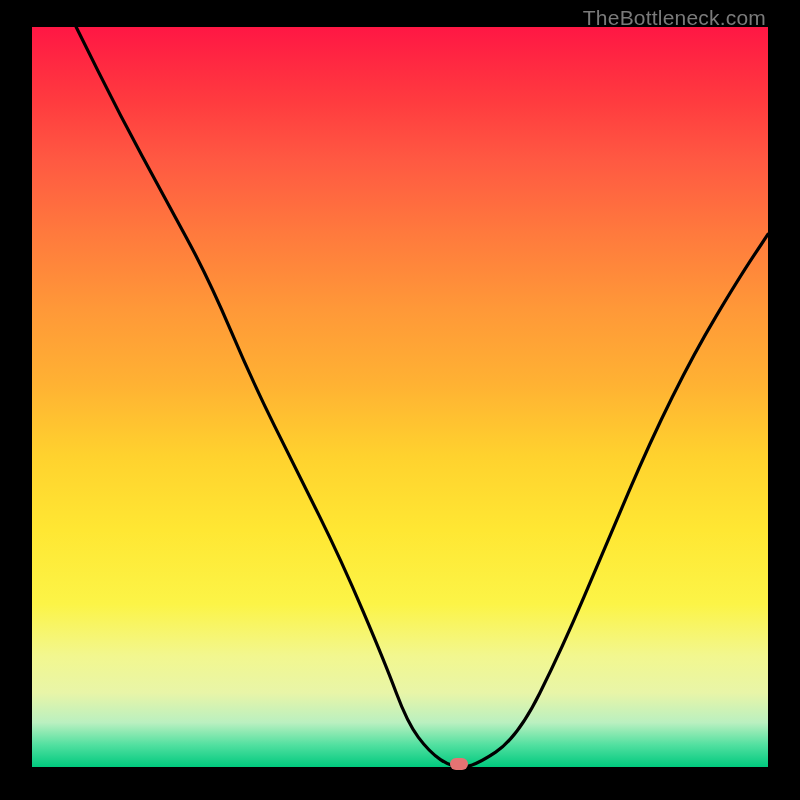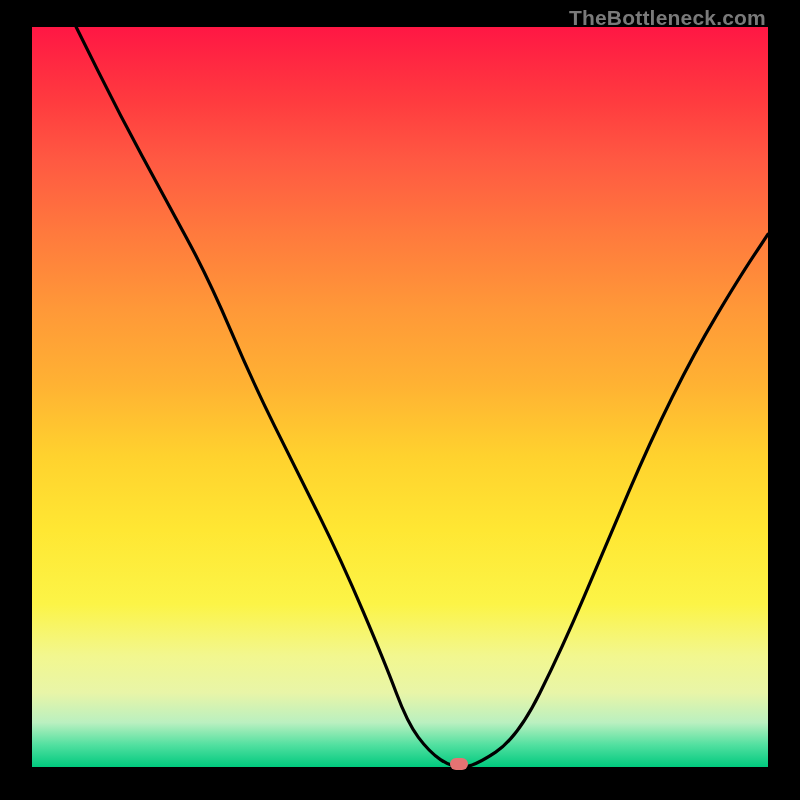--- a/index.html
+++ b/index.html
@@ -39,21 +39,21 @@
       #52e0a0 97%,
       #00c97e 100%
     );
   }
   .watermark {
     position: absolute;
     top: 6px;
     right: 34px;
     color: #7a7a7a;
     font-size: 21px;
-    font-weight: 700;
+    font-weight: 400;
     letter-spacing: 0.2px;
   }
   .curve-svg {
     position: absolute;
     left: 0;
     top: 0;
     width: 736px;
     height: 740px;
   }
   .marker {

